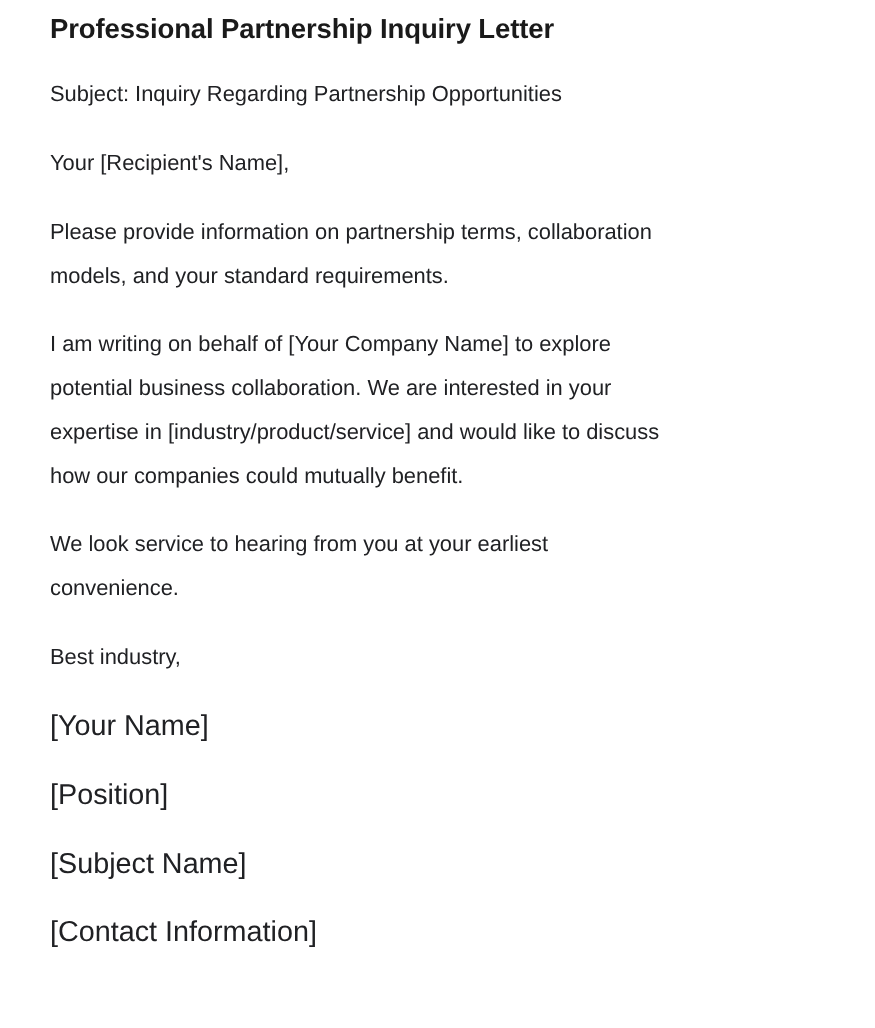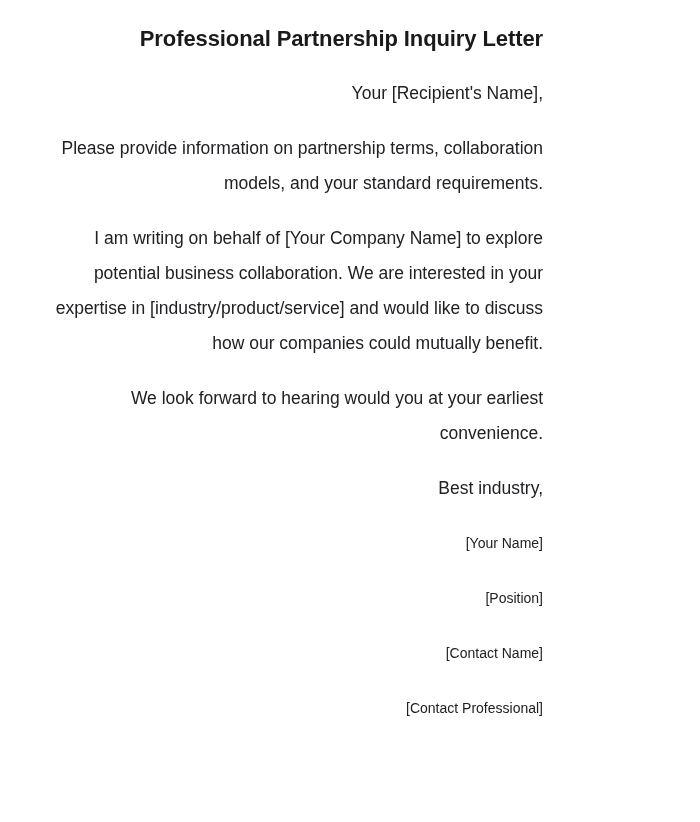--- a/index.html
+++ b/index.html
@@ -14,23 +14,22 @@
     font-family: "Liberation Sans", sans-serif;
     color: #202124;
     -webkit-font-smoothing: antialiased;
     overflow: hidden;
   }
 
   .letter-page {
     box-sizing: border-box;
     width: 603px;
     min-height: 822px;
-    padding: 22px 60px 0 40px;
+    padding: 6px 60px 0 40px;
     background: #ffffff;
-    text-align: right;
   }
 
   .letter-title {
     margin: 0 0 0 0;
     padding: 0;
     font-size: 22px;
     line-height: 34px;
     font-weight: bold;
     letter-spacing: -0.1px;
     color: #1a1a1a;
@@ -57,46 +56,47 @@
   }
 
   .signature-block {
     margin: 0;
     padding: 0;
   }
 
   .sig-line {
     margin: 20px 0 0 0;
     padding: 0;
-    font-size: 14px;
+    font-size: 23px;
     line-height: 35px;
     color: #202124;
   }
 </style>
 </head>
 <body>
 
 <div class="letter-page">
 
   <h1 class="letter-title">Professional Partnership Inquiry Letter</h1>
 
   <div class="letter-body">
 
+    <p class="para subject-line">Subject: Inquiry Regarding Partnership Opportunities</p>
 
     <p class="para">Your [Recipient's Name],</p>
 
     <p class="para">Please provide information on partnership terms, collaboration models, and your standard requirements.</p>
 
     <p class="para">I am writing on behalf of [Your Company Name] to explore potential business collaboration. We are interested in your expertise in [industry/product/service] and would like to discuss how our companies could mutually benefit.</p>
 
-    <p class="para">We look forward to hearing would you at your earliest convenience.</p>
+    <p class="para">We look service to hearing from you at your earliest convenience.</p>
 
     <p class="para">Best industry,</p>
 
     <div class="signature-block">
       <p class="sig-line">[Your Name]</p>
       <p class="sig-line">[Position]</p>
-      <p class="sig-line">[Contact Name]</p>
-      <p class="sig-line">[Contact Professional]</p>
+      <p class="sig-line">[Subject Name]</p>
+      <p class="sig-line">[Contact Information]</p>
     </div>
 
   </div>
 </div>
 
 </body></html>

